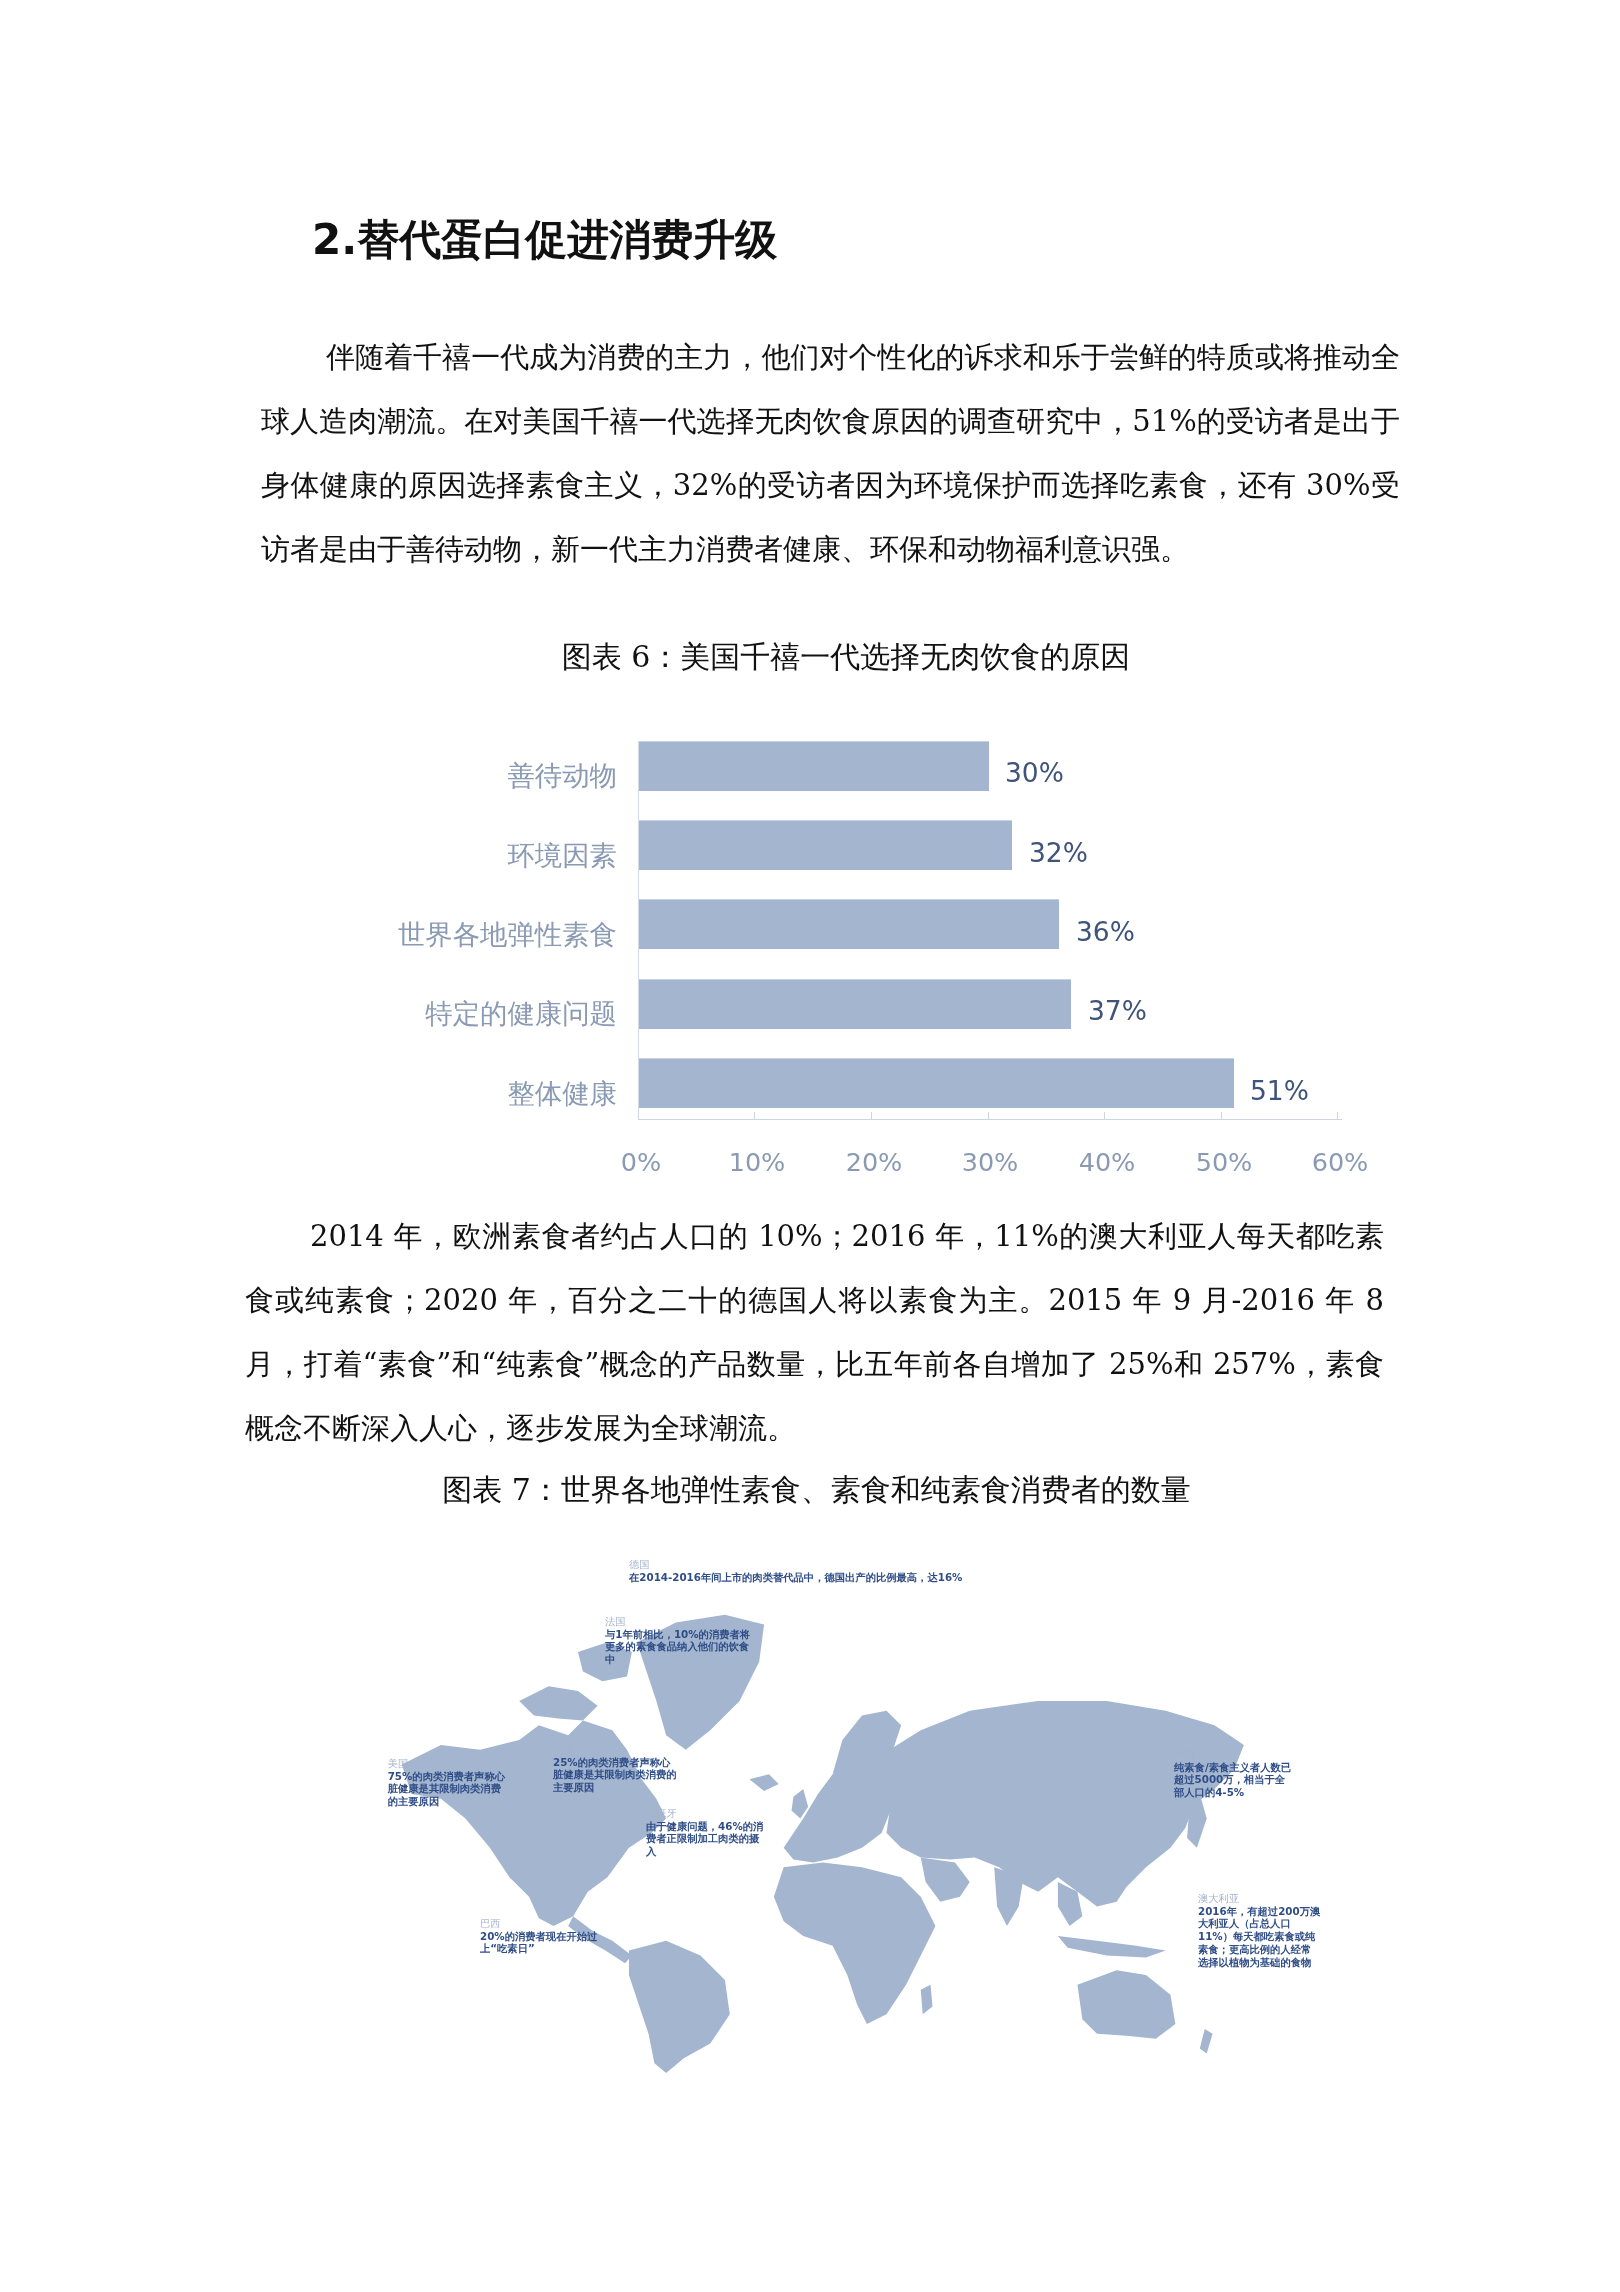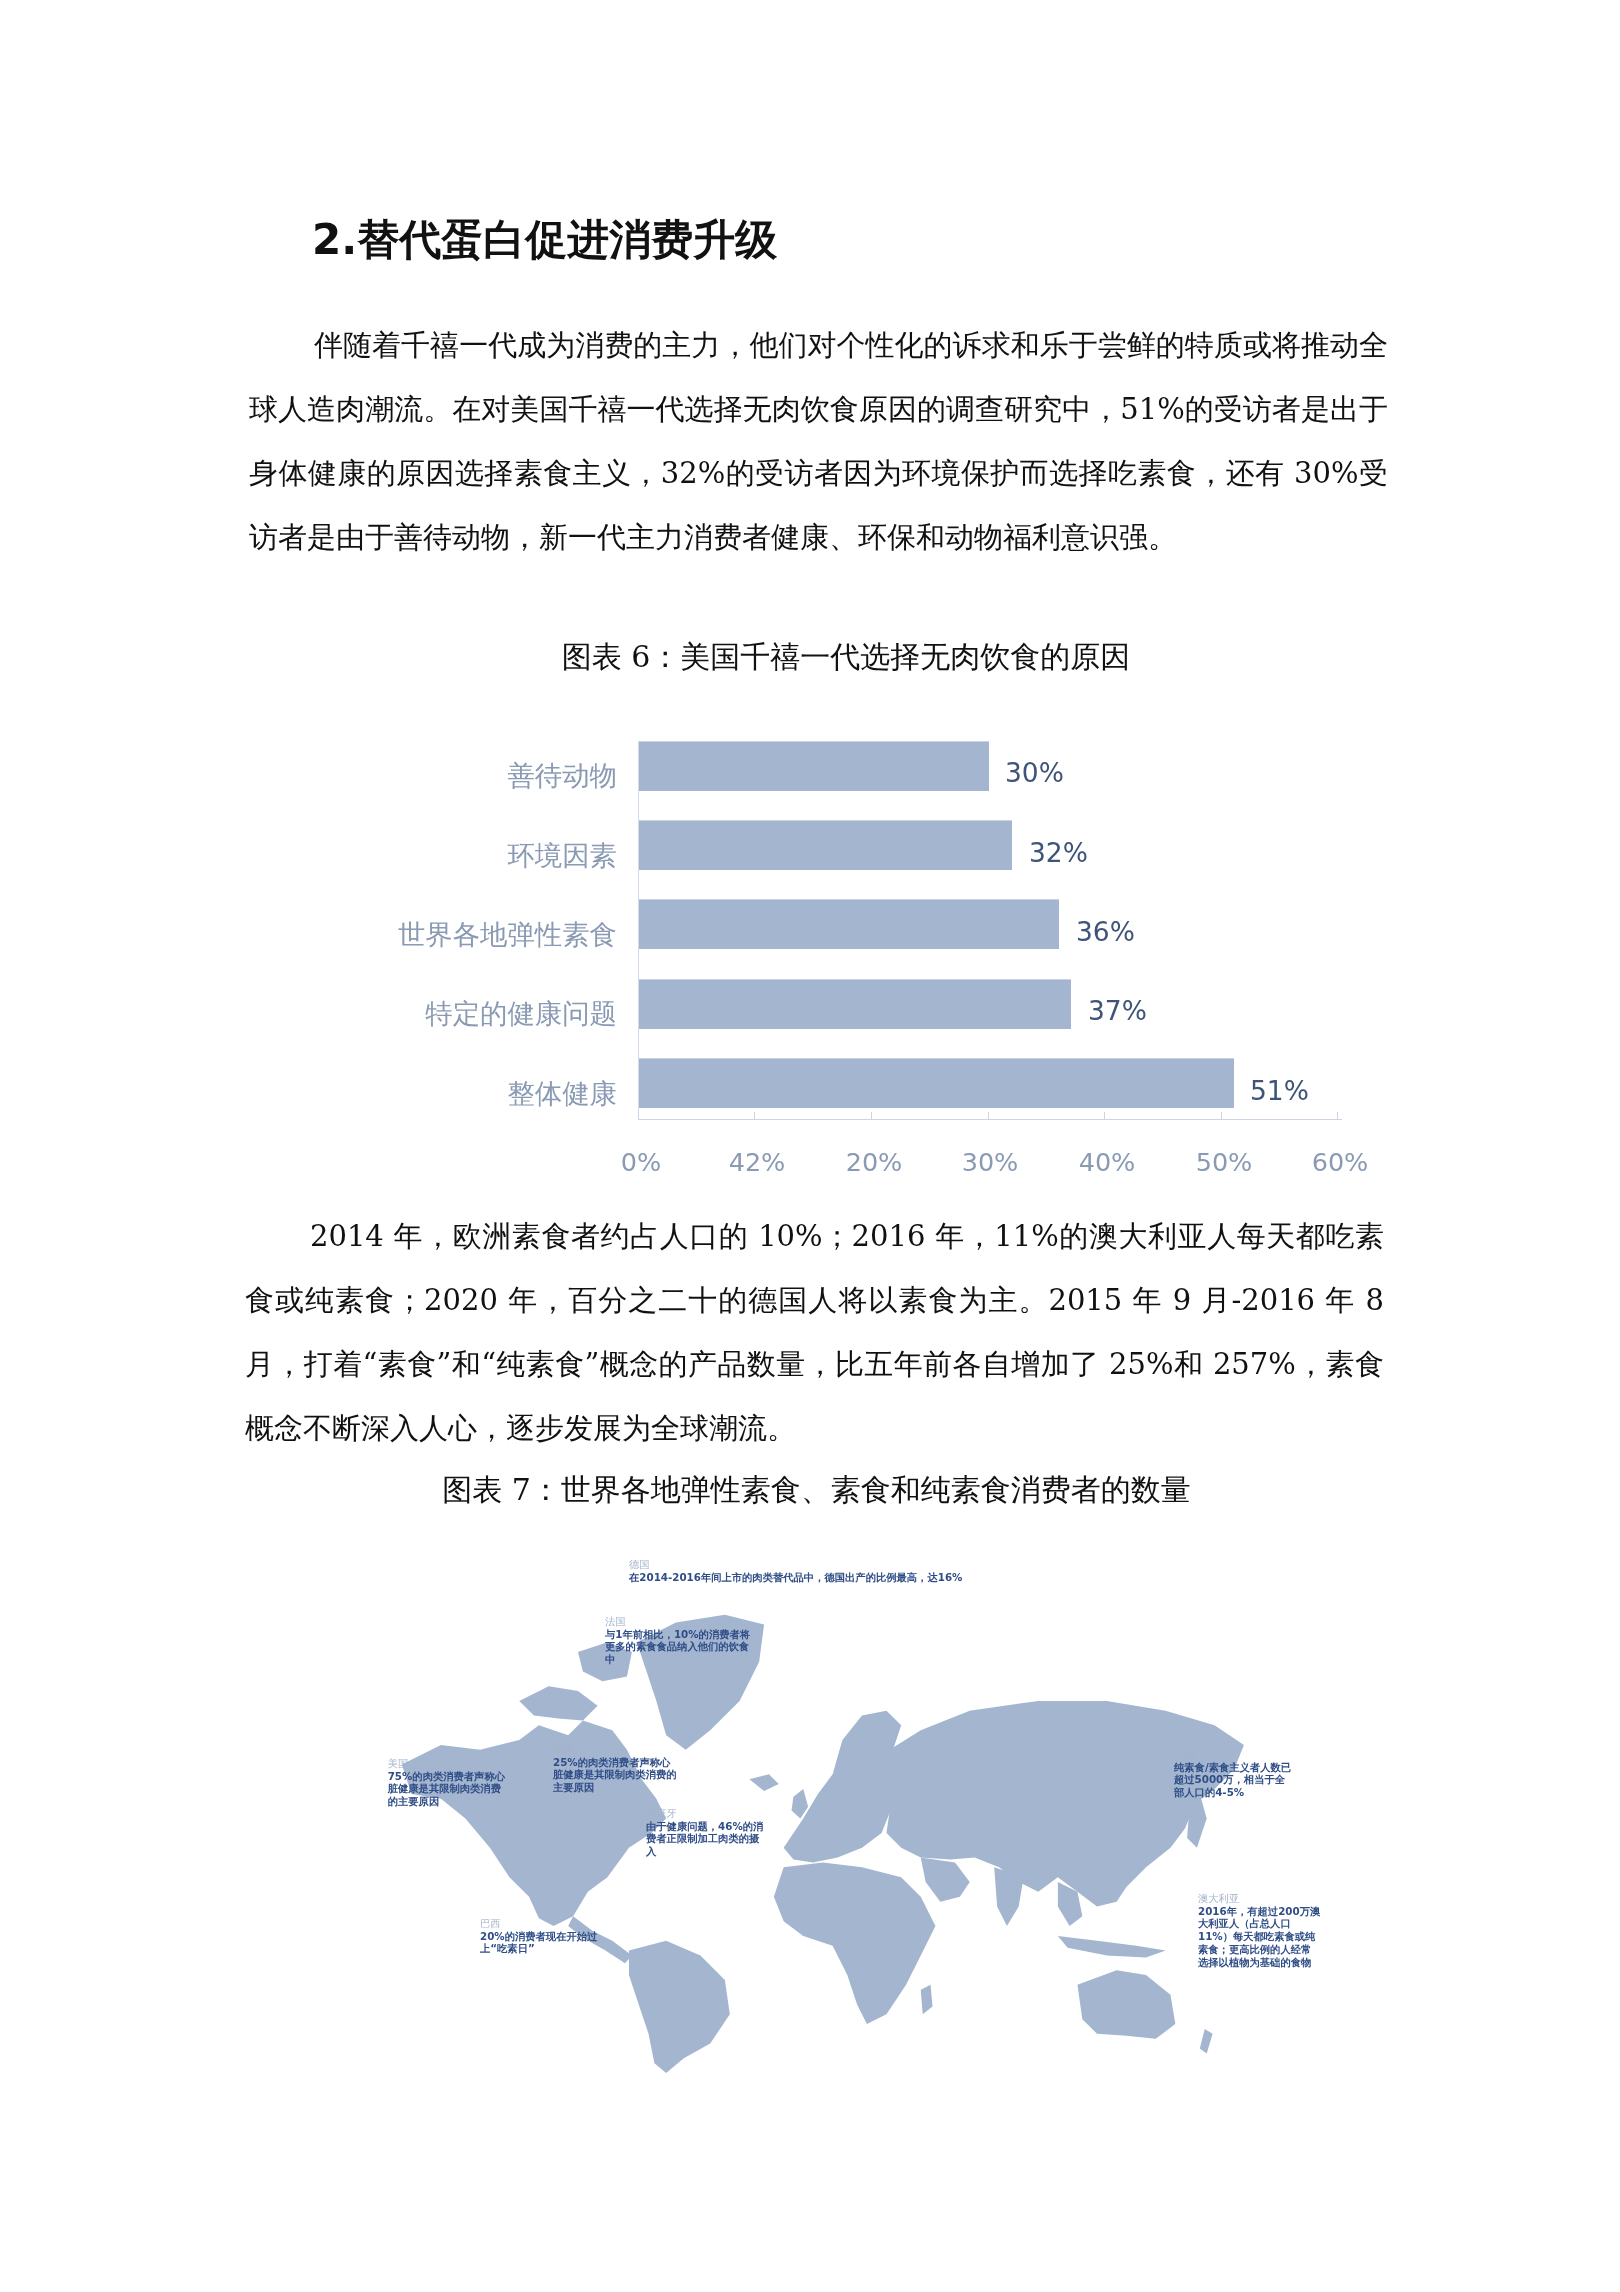--- a/index.html
+++ b/index.html
@@ -36,21 +36,21 @@
           font-size: 10.3px; line-height: 12.7px; color: #2f4d86; font-weight: bold; }
   .note .country { display: block; color: #a6b4cc; font-weight: normal; font-size: 10.3px; }
 </style>
 </head>
 <body>
 
 <div class="page">
 
   <div class="heading">2.替代蛋白促进消费升级</div>
 
-  <p class="para para1" style="margin:4px">伴随着千禧一代成为消费的主力，他们对个性化的诉求和乐于尝鲜的特质或将推动全球人造肉潮流。在对美国千禧一代选择无肉饮食原因的调查研究中，51%的受访者是出于身体健康的原因选择素食主义，32%的受访者因为环境保护而选择吃素食，还有 30%受访者是由于善待动物，新一代主力消费者健康、环保和动物福利意识强。</p>
+  <p class="para para1" style="margin:16px">伴随着千禧一代成为消费的主力，他们对个性化的诉求和乐于尝鲜的特质或将推动全球人造肉潮流。在对美国千禧一代选择无肉饮食原因的调查研究中，51%的受访者是出于身体健康的原因选择素食主义，32%的受访者因为环境保护而选择吃素食，还有 30%受访者是由于善待动物，新一代主力消费者健康、环保和动物福利意识强。</p>
 
   <div class="caption cap6">图表 6：美国千禧一代选择无肉饮食的原因</div>
 
   <div class="chart">
     <div class="yaxis"></div>
 
     <div class="cat" style="top:42px">善待动物</div>
     <div class="bar" style="top:24.5px;width:350px"></div>
     <div class="val" style="top:41px;left:633px">30%</div>
 
@@ -73,21 +73,21 @@
     <div class="xaxis"></div>
     <div class="tick" style="left:266px"></div>
     <div class="tick" style="left:382px"></div>
     <div class="tick" style="left:499px"></div>
     <div class="tick" style="left:616px"></div>
     <div class="tick" style="left:732px"></div>
     <div class="tick" style="left:849px"></div>
     <div class="tick" style="left:965px"></div>
 
     <div class="tlabel" style="left:269px">0%</div>
-    <div class="tlabel" style="left:385px">42%</div>
+    <div class="tlabel" style="left:385px">10%</div>
     <div class="tlabel" style="left:502px">20%</div>
     <div class="tlabel" style="left:618px">30%</div>
     <div class="tlabel" style="left:735px">40%</div>
     <div class="tlabel" style="left:852px">50%</div>
     <div class="tlabel" style="left:968px">60%</div>
   </div>
 
   <p class="para para2" style="margin:0">2014 年，欧洲素食者约占人口的 10%；2016 年，11%的澳大利亚人每天都吃素食或纯素食；2020 年，百分之二十的德国人将以素食为主。2015 年 9 月-2016 年 8 月，打着“素食”和“纯素食”概念的产品数量，比五年前各自增加了 25%和 257%，素食概念不断深入人心，逐步发展为全球潮流。</p>
 
   <div class="caption cap7">图表 7：世界各地弹性素食、素食和纯素食消费者的数量</div>

